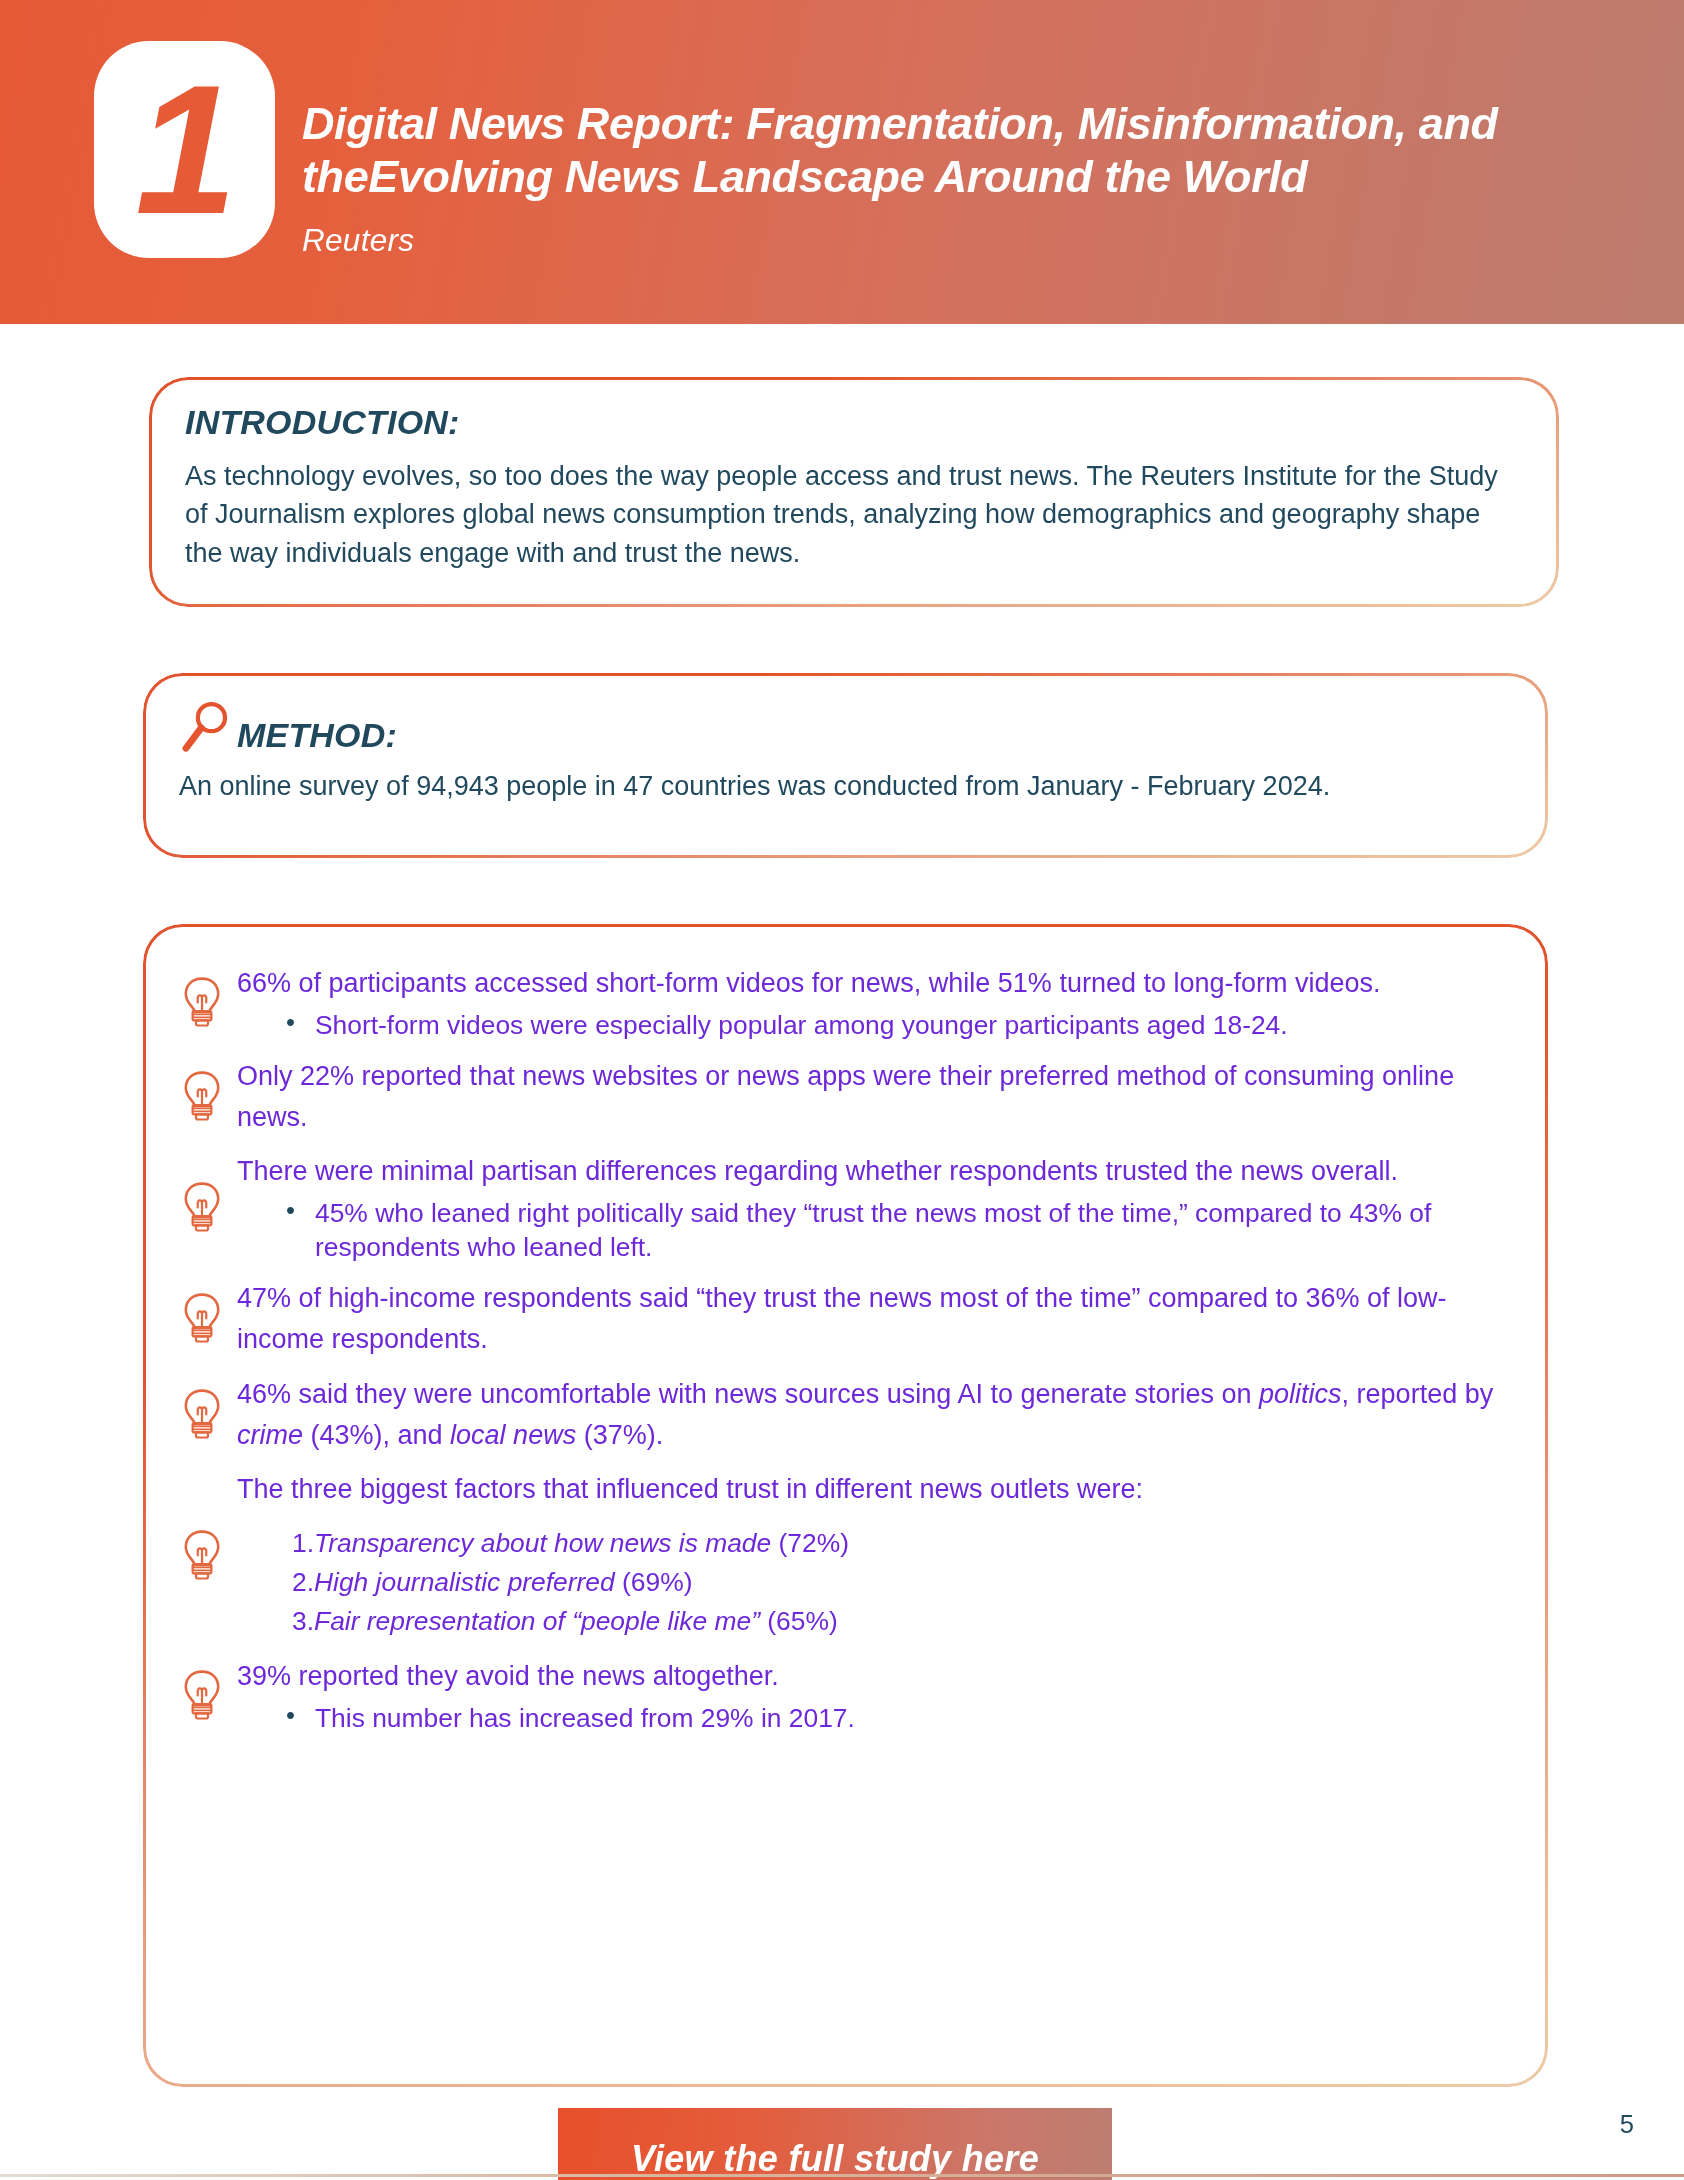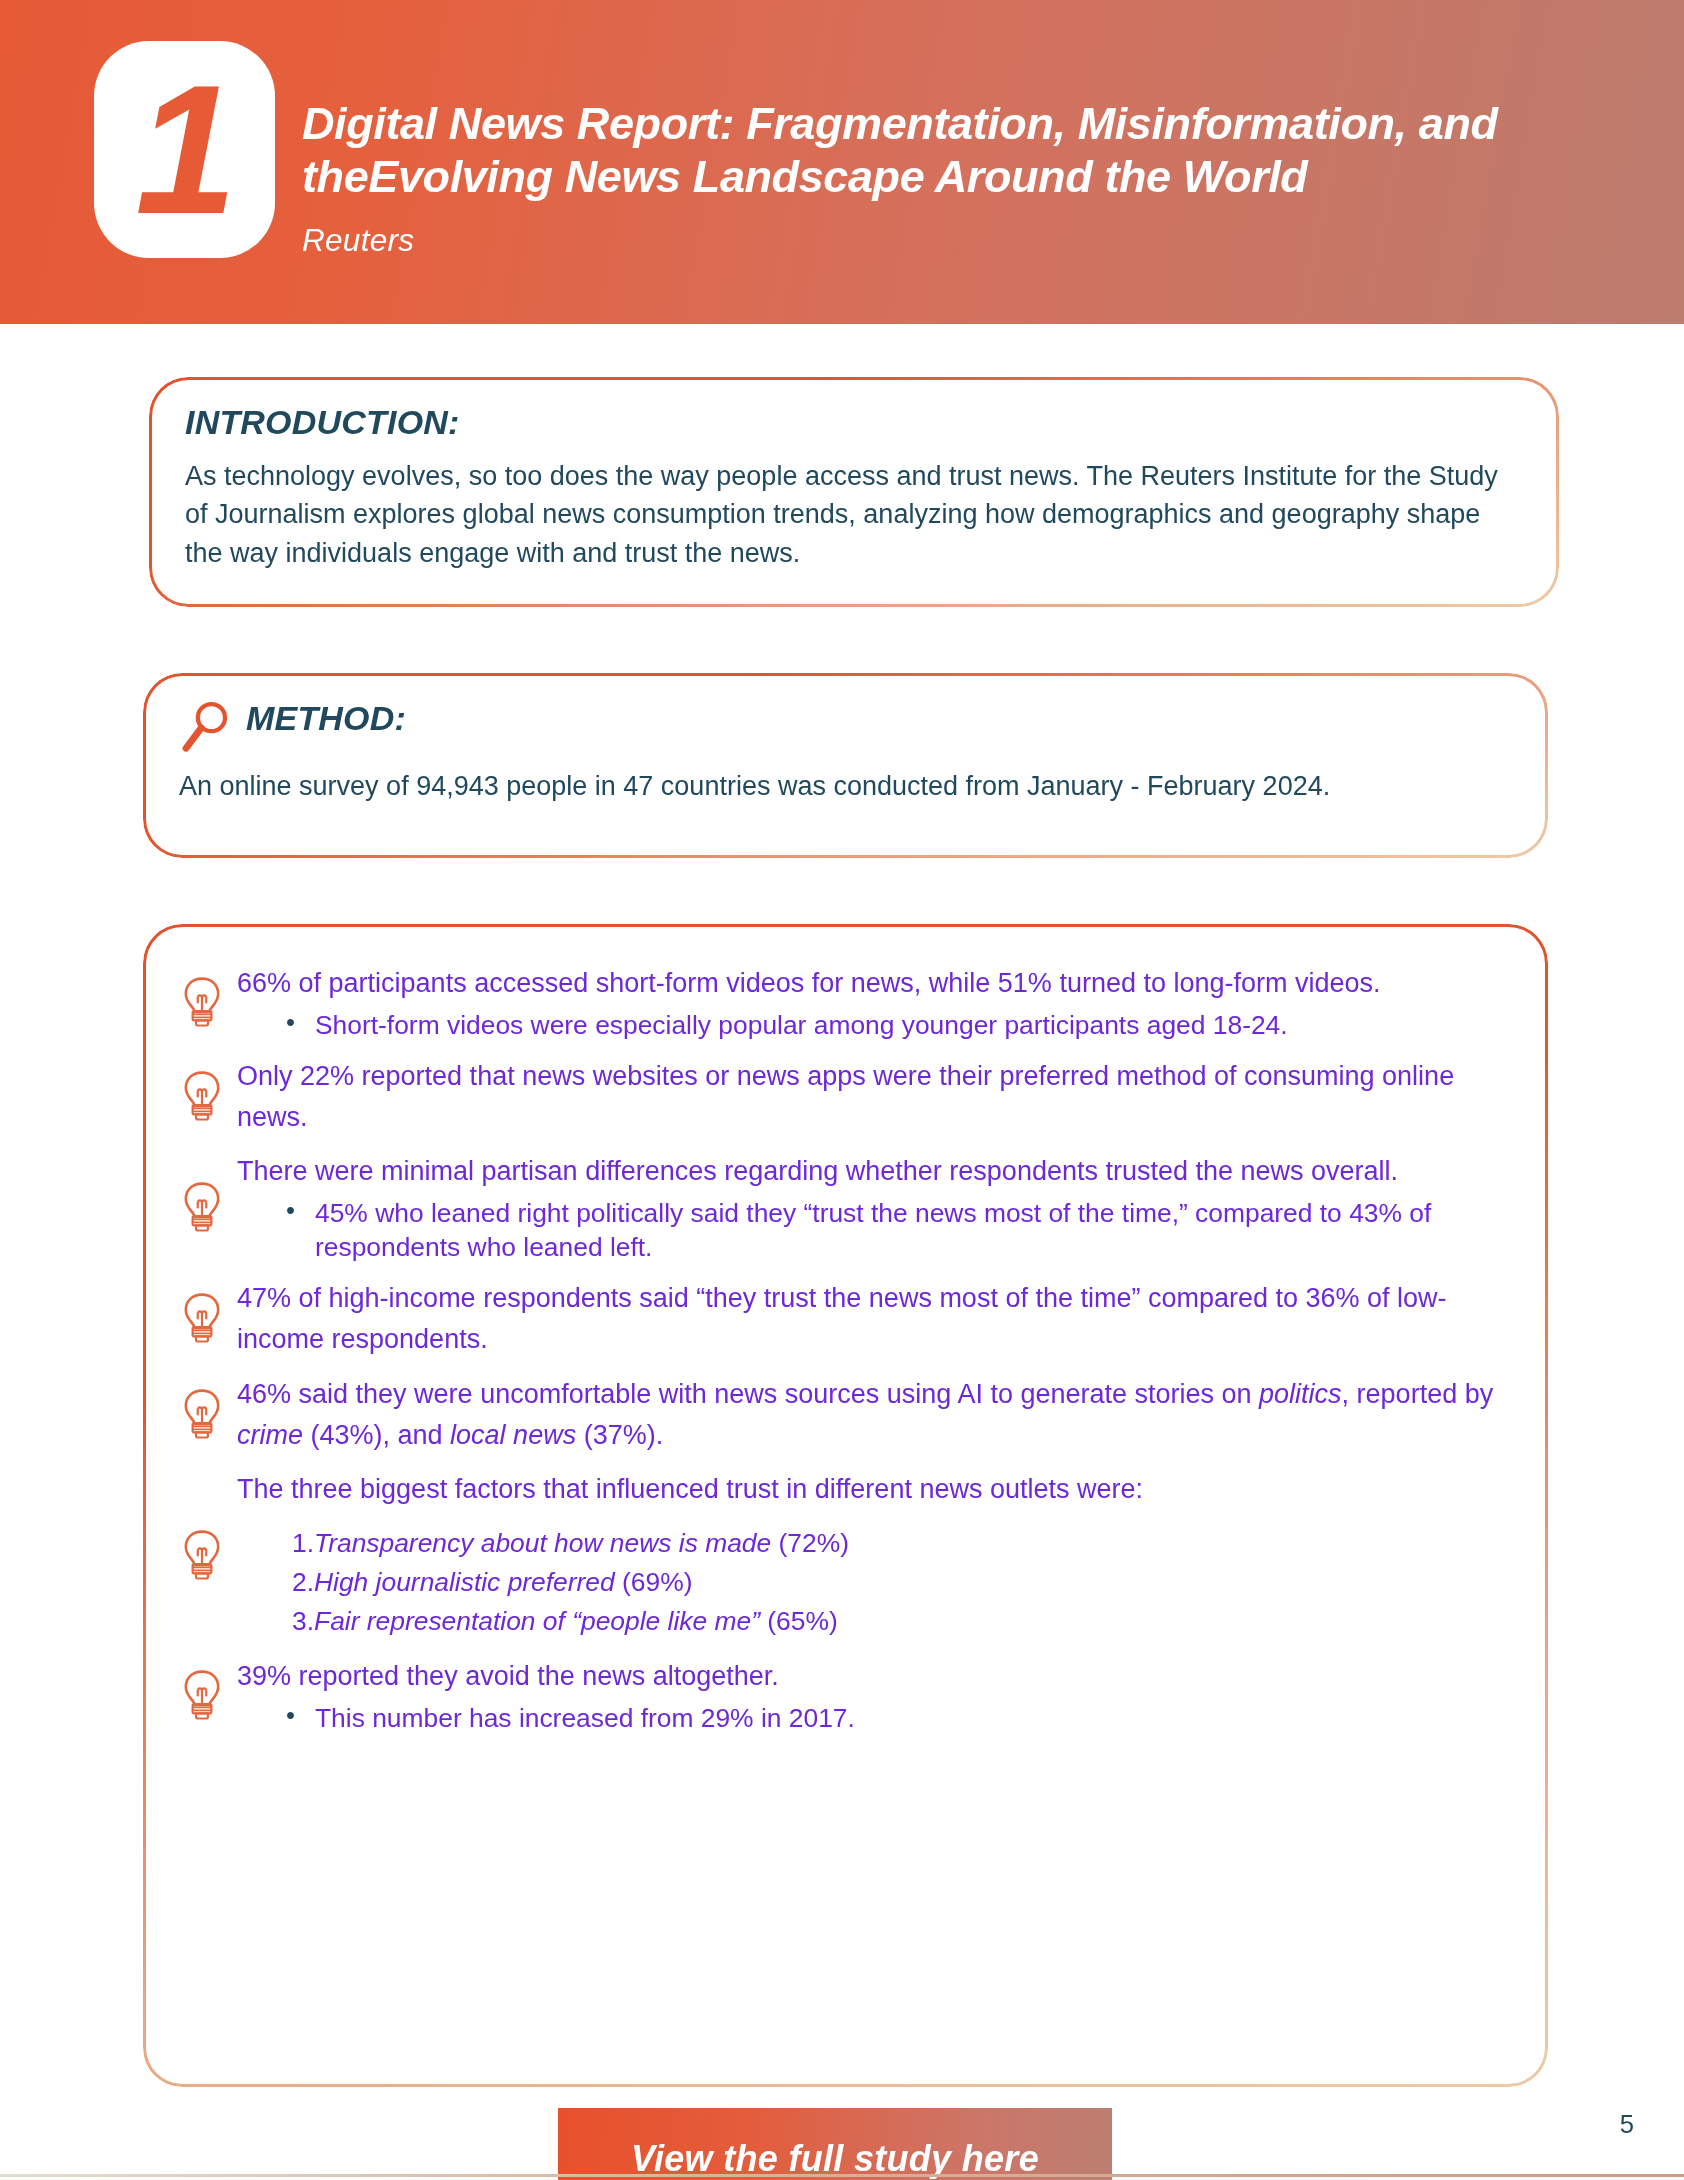--- a/index.html
+++ b/index.html
@@ -104,21 +104,21 @@
     font-size: 27px;
     line-height: 1.42;
     color: #21495e;
   }
 
   
   #intro-card { left: 149px; top: 377px; width: 1410px; height: 230px; }
 
   
   #method-card { left: 143px; top: 673px; width: 1405px; height: 185px; }
-  .method-head-row { display: flex; align-items: flex-start; gap: 14px; margin-bottom: 12px; }
+  .method-head-row { display: flex; align-items: flex-end; gap: 5px; margin-bottom: 12px; }
   .magnifier { width: 53px; height: 56px; flex: 0 0 auto; }
 
   
   #findings-card { left: 143px; top: 924px; width: 1405px; height: 1163px; padding: 25.6px 36px; }
 
   .findings-list { margin-top: 13.6px; }
   .finding {
     display: flex;
     align-items: center;
     gap: 12px;

